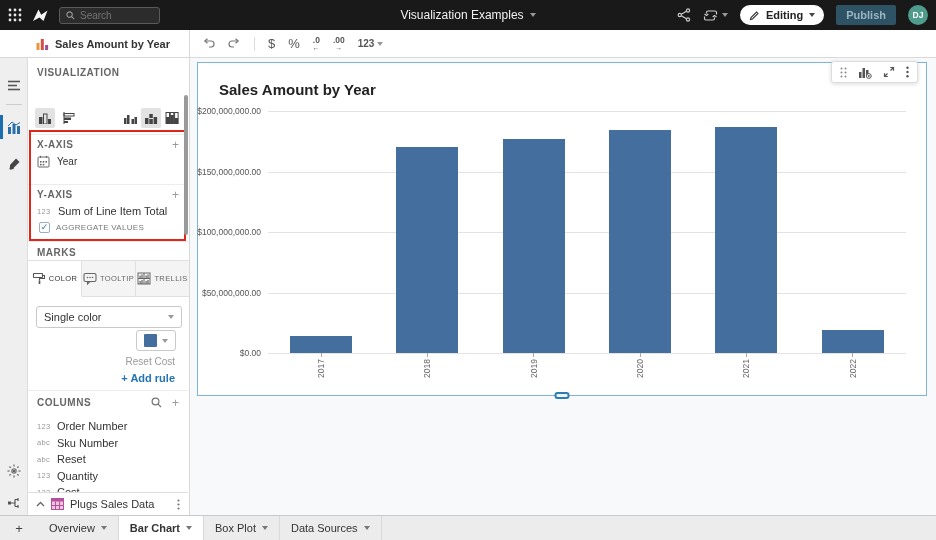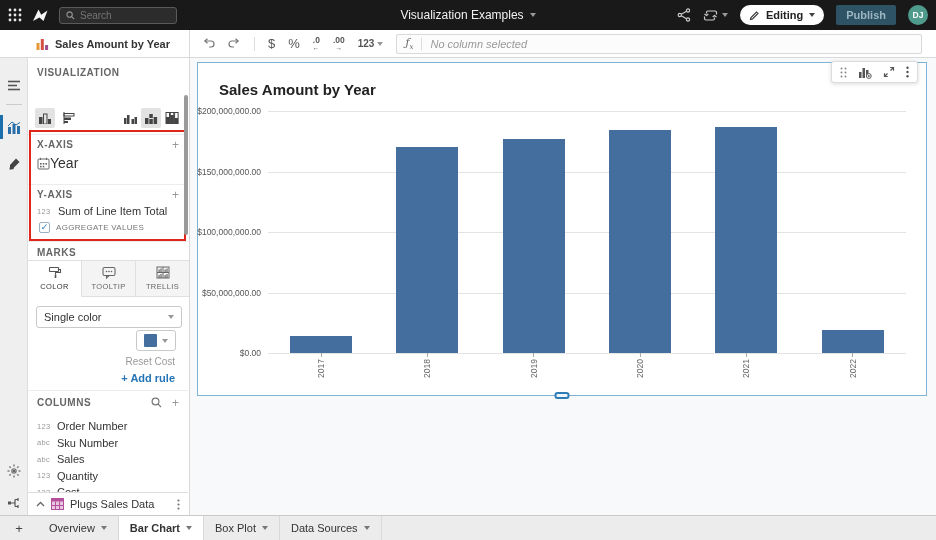--- a/index.html
+++ b/index.html
@@ -3,21 +3,21 @@
 <meta charset="utf-8">
 <style>
   *{box-sizing:border-box;margin:0;padding:0}
   html,body{width:936px;height:540px;overflow:hidden}
   body{position:relative;font-family:"Liberation Sans",sans-serif;background:#fff;color:#333}
   svg{display:block}
 
   
   .topbar{position:absolute;left:0;top:0;width:936px;height:30px;background:#191919;display:flex;align-items:center;padding:0 8px;color:#ccc;z-index:30}
   .tb-left{display:flex;align-items:center;gap:10px}
-  .search-box{display:flex;align-items:center;gap:5px;width:118px;height:17px;background:#2c2c2c;border:1px solid #5a5a5a;border-radius:3px;padding:0 6px}
+  .search-box{display:flex;align-items:center;gap:5px;width:101px;height:17px;background:#2c2c2c;border:1px solid #5a5a5a;border-radius:3px;padding:0 6px}
   .search-box input{background:transparent;border:none;outline:none;color:#bbb;font-size:10px;width:70px;font-family:"Liberation Sans",sans-serif}
   .tb-center{position:absolute;left:0;right:0;top:0;height:30px;display:flex;align-items:center;justify-content:center;gap:6px;pointer-events:none}
   .tb-center .title{color:#f0f0f0;font-size:12px;pointer-events:auto}
   .tb-right{margin-left:auto;display:flex;align-items:center;gap:12px}
   .caret{width:0;height:0;border-left:3.5px solid transparent;border-right:3.5px solid transparent;border-top:4px solid #999;display:inline-block}
   .btn-editing{display:flex;align-items:center;gap:6px;background:#fff;color:#222;height:20px;padding:0 9px;border-radius:10px;font-size:11px;font-weight:bold}
   .btn-editing .caret{border-top-color:#444}
   .btn-publish{display:flex;align-items:center;background:#2d5364;color:#9db7c2;height:20px;padding:0 10px;border-radius:2px;font-size:11px;font-weight:bold}
   .avatar{width:20px;height:20px;border-radius:50%;background:#4f9b8c;color:#fff;font-size:8.5px;font-weight:bold;display:flex;align-items:center;justify-content:center}
 
@@ -50,32 +50,32 @@
   .sec-label{font-size:10px;font-weight:bold;letter-spacing:.5px;color:#666}
   .sec-head{display:flex;align-items:center;justify-content:space-between;padding:0 9px}
   .plus-ic{color:#999;font-size:12px;line-height:1}
   .viz-label{position:absolute;top:9px;left:9px}
   .viz-select{position:absolute;top:22px;left:8px;width:146px;height:22px;border:1px solid #c9c9c9;border-radius:3px;display:flex;align-items:center;gap:6px;padding:0 7px;background:#fff}
   .viz-select .lbl{font-size:11px;color:#333;flex:1}
   .subtype-row{position:absolute;top:50px;left:0;width:162px;height:22px}
   .sub-ic{position:absolute;top:0;width:20px;height:20px;display:flex;align-items:center;justify-content:center;border-radius:2px;color:#444}
   .sub-ic.sel{background:#e2e2e2}
   .xaxis-head{position:absolute;top:76px;left:0;right:1px;height:16px;border-top:1px solid #ececec;padding-top:4px}
-  .year-item{position:absolute;top:97px;left:9px;display:flex;align-items:center;font-size:14px;color:#333}
+  .year-item{position:absolute;top:97px;left:9px;display:flex;align-items:center;gap:7px;font-size:10px;color:#333}
   .yaxis-head{position:absolute;top:126px;left:0;right:1px;height:16px;border-top:1px solid #ececec;padding-top:4px}
   .sum-item{position:absolute;top:147px;left:9px;display:flex;align-items:center;gap:5px;font-size:11px;color:#333}
   .type-tag{font-size:7.5px;color:#999;letter-spacing:.3px;width:16px}
   .agg-row{position:absolute;top:164px;left:11px;display:flex;align-items:center;gap:6px}
   .checkbox{width:11px;height:11px;border:1px solid #9ab0c4;border-radius:2px;background:#fff;color:#2474b5;font-size:9px;line-height:9px;text-align:center}
   .agg-label{font-size:8px;color:#777;letter-spacing:.3px}
   .red-box{position:absolute;left:1px;top:72px;width:157px;height:111px;border:2px solid #e0251b;pointer-events:none;z-index:9}
   .marks-label{position:absolute;top:189px;left:9px}
   .marks-head{position:absolute;top:183px;left:0;right:1px;height:1px;background:#ececec}
   .marks-tabs{position:absolute;top:202px;left:0;width:161px;display:flex;border-top:1px solid #e0e0e0}
-  .marks-tab{flex:1;height:36px;background:#f4f4f4;border-right:1px solid #e0e0e0;border-bottom:1px solid #e0e0e0;display:flex;flex-direction:column;align-items:center;justify-content:center;gap:3px;color:#666}
+  .marks-tab{flex:1;height:36px;background:#f4f4f4;border-right:1px solid #e0e0e0;border-bottom:1px solid #e0e0e0;display:flex;flex-direction:row;align-items:center;justify-content:center;gap:3px;color:#666}
   .marks-tab:last-child{border-right:none}
   .marks-tab.active{background:#fff;border-bottom:1px solid #fff;color:#333}
   .marks-tab .mt-label{font-size:7.5px;letter-spacing:.4px;color:inherit}
   .color-select{position:absolute;top:248px;left:8px;width:146px;height:22px;border:1px solid #c9c9c9;border-radius:3px;display:flex;align-items:center;padding:0 7px;background:#fff}
   .color-select .lbl{font-size:11px;color:#333;flex:1}
   .swatch-btn{position:absolute;top:272px;left:108px;width:40px;height:21px;border:1px solid #c9c9c9;border-radius:3px;display:flex;align-items:center;justify-content:center;gap:5px;background:#fff}
   .swatch{width:13px;height:13px;border-radius:1px}
   .reset-color{position:absolute;top:298px;right:14px;font-size:10px;color:#999}
   .add-rule{position:absolute;top:314px;right:14px;font-size:11px;font-weight:bold;color:#2474b5}
   .cols-head{position:absolute;top:332px;left:0;right:1px;border-top:1px solid #ececec;height:24px;display:flex;align-items:center;justify-content:space-between;padding:0 9px}
@@ -222,25 +222,20 @@
         <small>←</small>
       </span>
     <span class="tool dec-ic">
         <span>.00</span>
         <small>→</small>
       </span>
     <span class="t123">
       <span>123</span>
       <span class="caret"></span>
     </span>
-    <div class="formula-bar">
-      <span class="fx">ƒ<sub>x</sub></span>
-      <span class="tdiv"></span>
-      <span class="formula-placeholder">No column selected</span>
-    </div>
   </div>
 </div>
 
 <div class="rail">
   <div class="rail-plus">+</div>
   <div class="rail-item" style="top:42px">
     <svg width="14" height="11" viewBox="0 0 14 11" stroke="#555" stroke-width="1.6">
         <line x1="1" y1="1.5" x2="13" y2="1.5"></line>
         <line x1="1" y1="5.5" x2="10" y2="5.5"></line>
         <line x1="1" y1="9.5" x2="13" y2="9.5"></line>
@@ -452,21 +447,21 @@
     <div class="col-row">
       <span class="type-tag">123</span>
       <span>Order Number</span>
     </div>
     <div class="col-row">
       <span class="type-tag">abc</span>
       <span>Sku Number</span>
     </div>
     <div class="col-row">
       <span class="type-tag">abc</span>
-      <span>Sales</span>
+      <span>Reset</span>
     </div>
     <div class="col-row">
       <span class="type-tag">123</span>
       <span>Quantity</span>
     </div>
     <div class="col-row">
       <span class="type-tag">123</span>
       <span>Cost</span>
     </div>
   </div>

